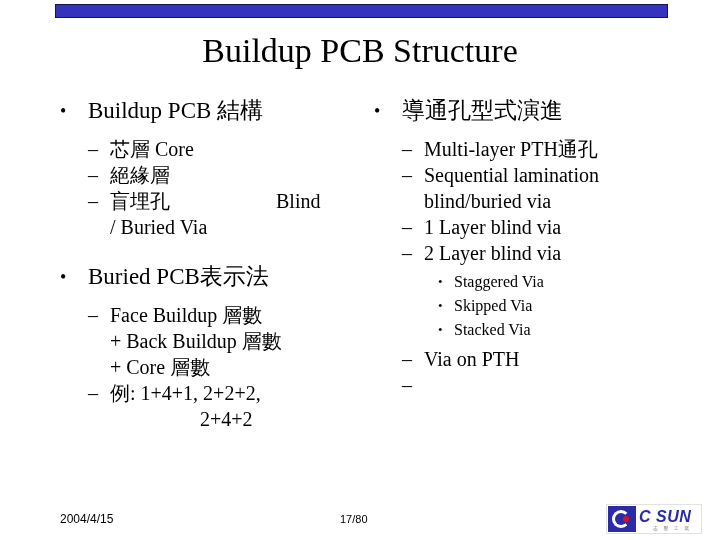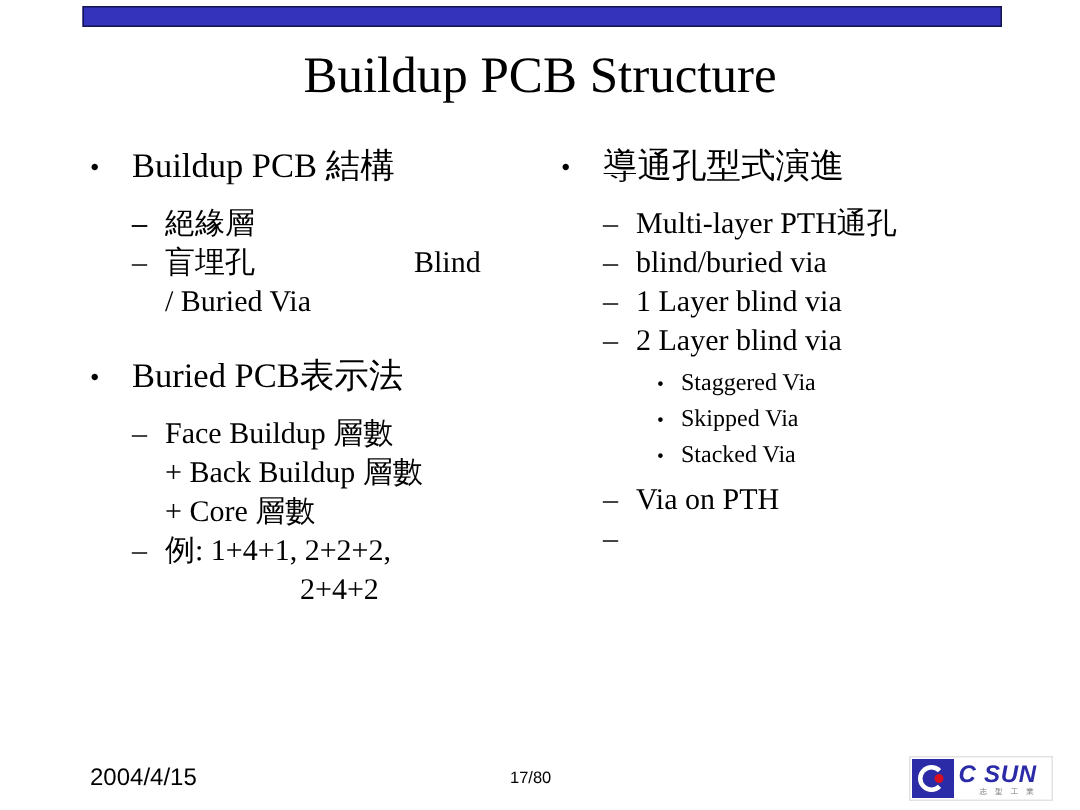--- a/index.html
+++ b/index.html
@@ -115,21 +115,21 @@
 
   .wide-gap { display: inline-block; width: 96px; }
   .indent-extra { padding-left: 90px; }
 
   
   #footer-date {
     position: absolute;
     left: 60px;
     top: 512px;
     font-family: "Liberation Sans", "DejaVu Sans", sans-serif;
-    font-size: 16px;
+    font-size: 12px;
     line-height: 14px;
     color: #000000;
   }
   #footer-page {
     position: absolute;
     left: 340px;
     top: 512px;
     font-family: "Liberation Sans", "DejaVu Sans", sans-serif;
     font-size: 11px;
     line-height: 14px;
@@ -209,20 +209,21 @@
 
   <div id="left-col">
 
     <div class="lvl1">
       <span class="bullet">•</span>
       <span>Buildup PCB 結構</span>
     </div>
 
     <div class="lvl2 gap-top-1">
       <span class="dash">–</span>
+      <span>芯層 Core</span>
     </div>
 
     <div class="lvl2">
       <span class="dash">–</span>
       <span>絕緣層</span>
     </div>
 
     <div class="lvl2">
       <span class="dash">–</span>
       <span>盲埋孔</span>
@@ -259,20 +260,21 @@
       <span>導通孔型式演進</span>
     </div>
 
     <div class="lvl2 gap-top-1">
       <span class="dash">–</span>
       <span>Multi-layer PTH通孔</span>
     </div>
 
     <div class="lvl2">
       <span class="dash">–</span>
+      <span>Sequential lamination</span>
       <span class="cont">blind/buried via</span>
     </div>
 
     <div class="lvl2">
       <span class="dash">–</span>
       <span>1 Layer blind via</span>
     </div>
 
     <div class="lvl2">
       <span class="dash">–</span>

